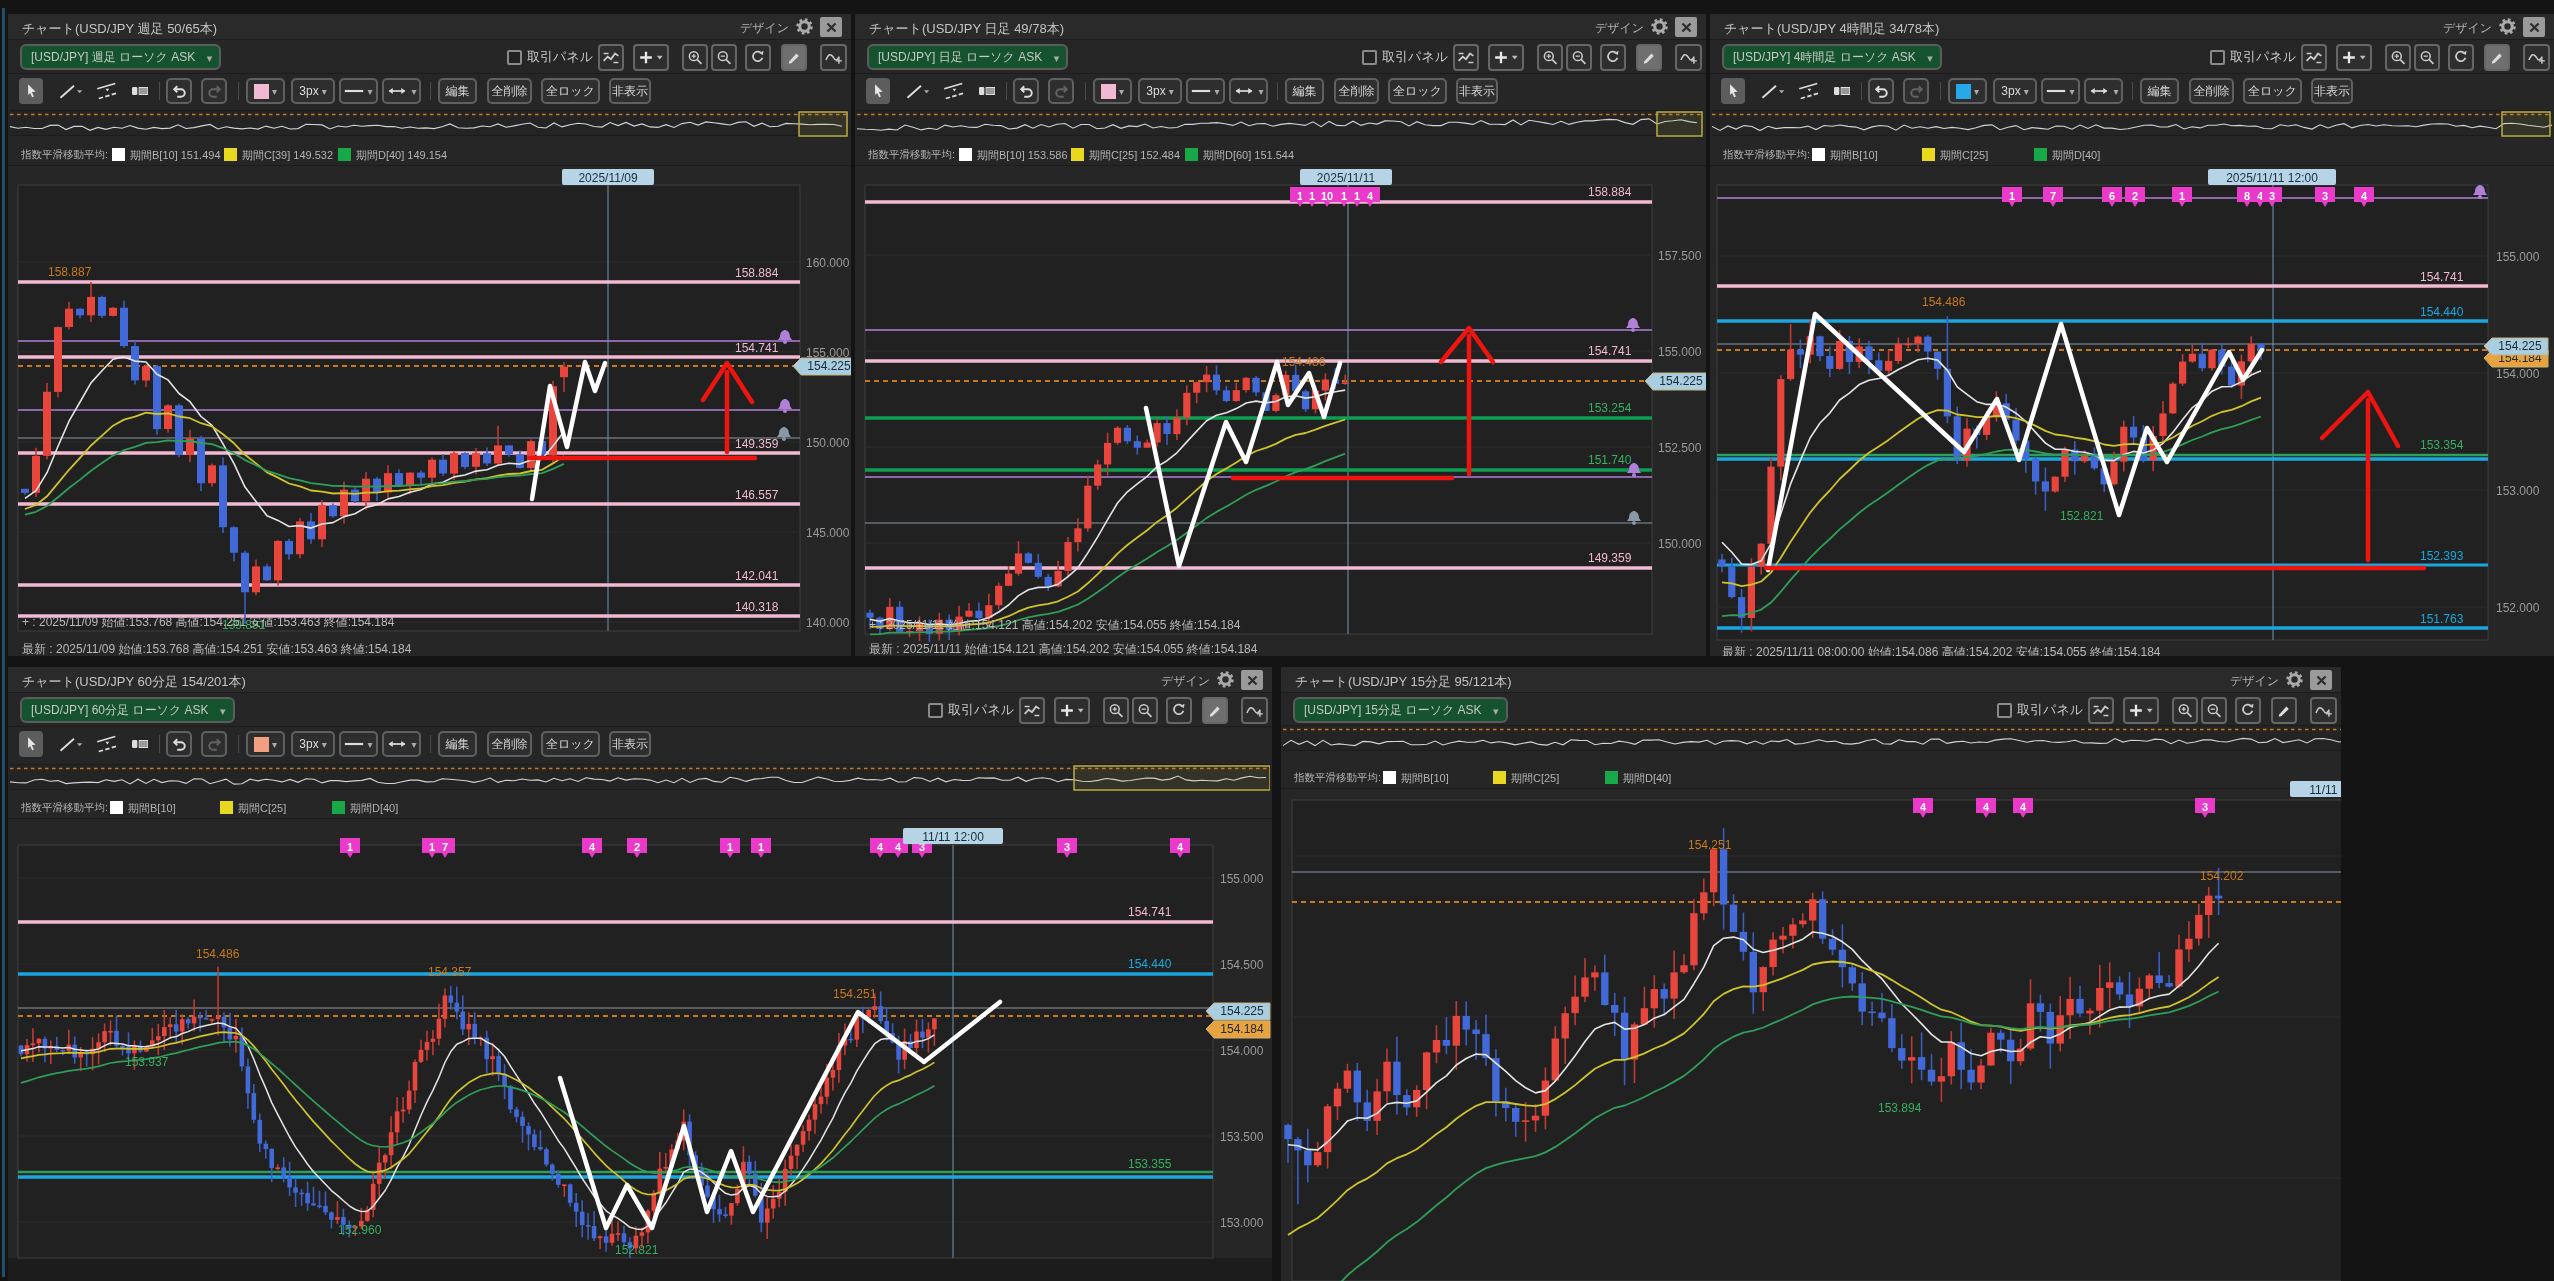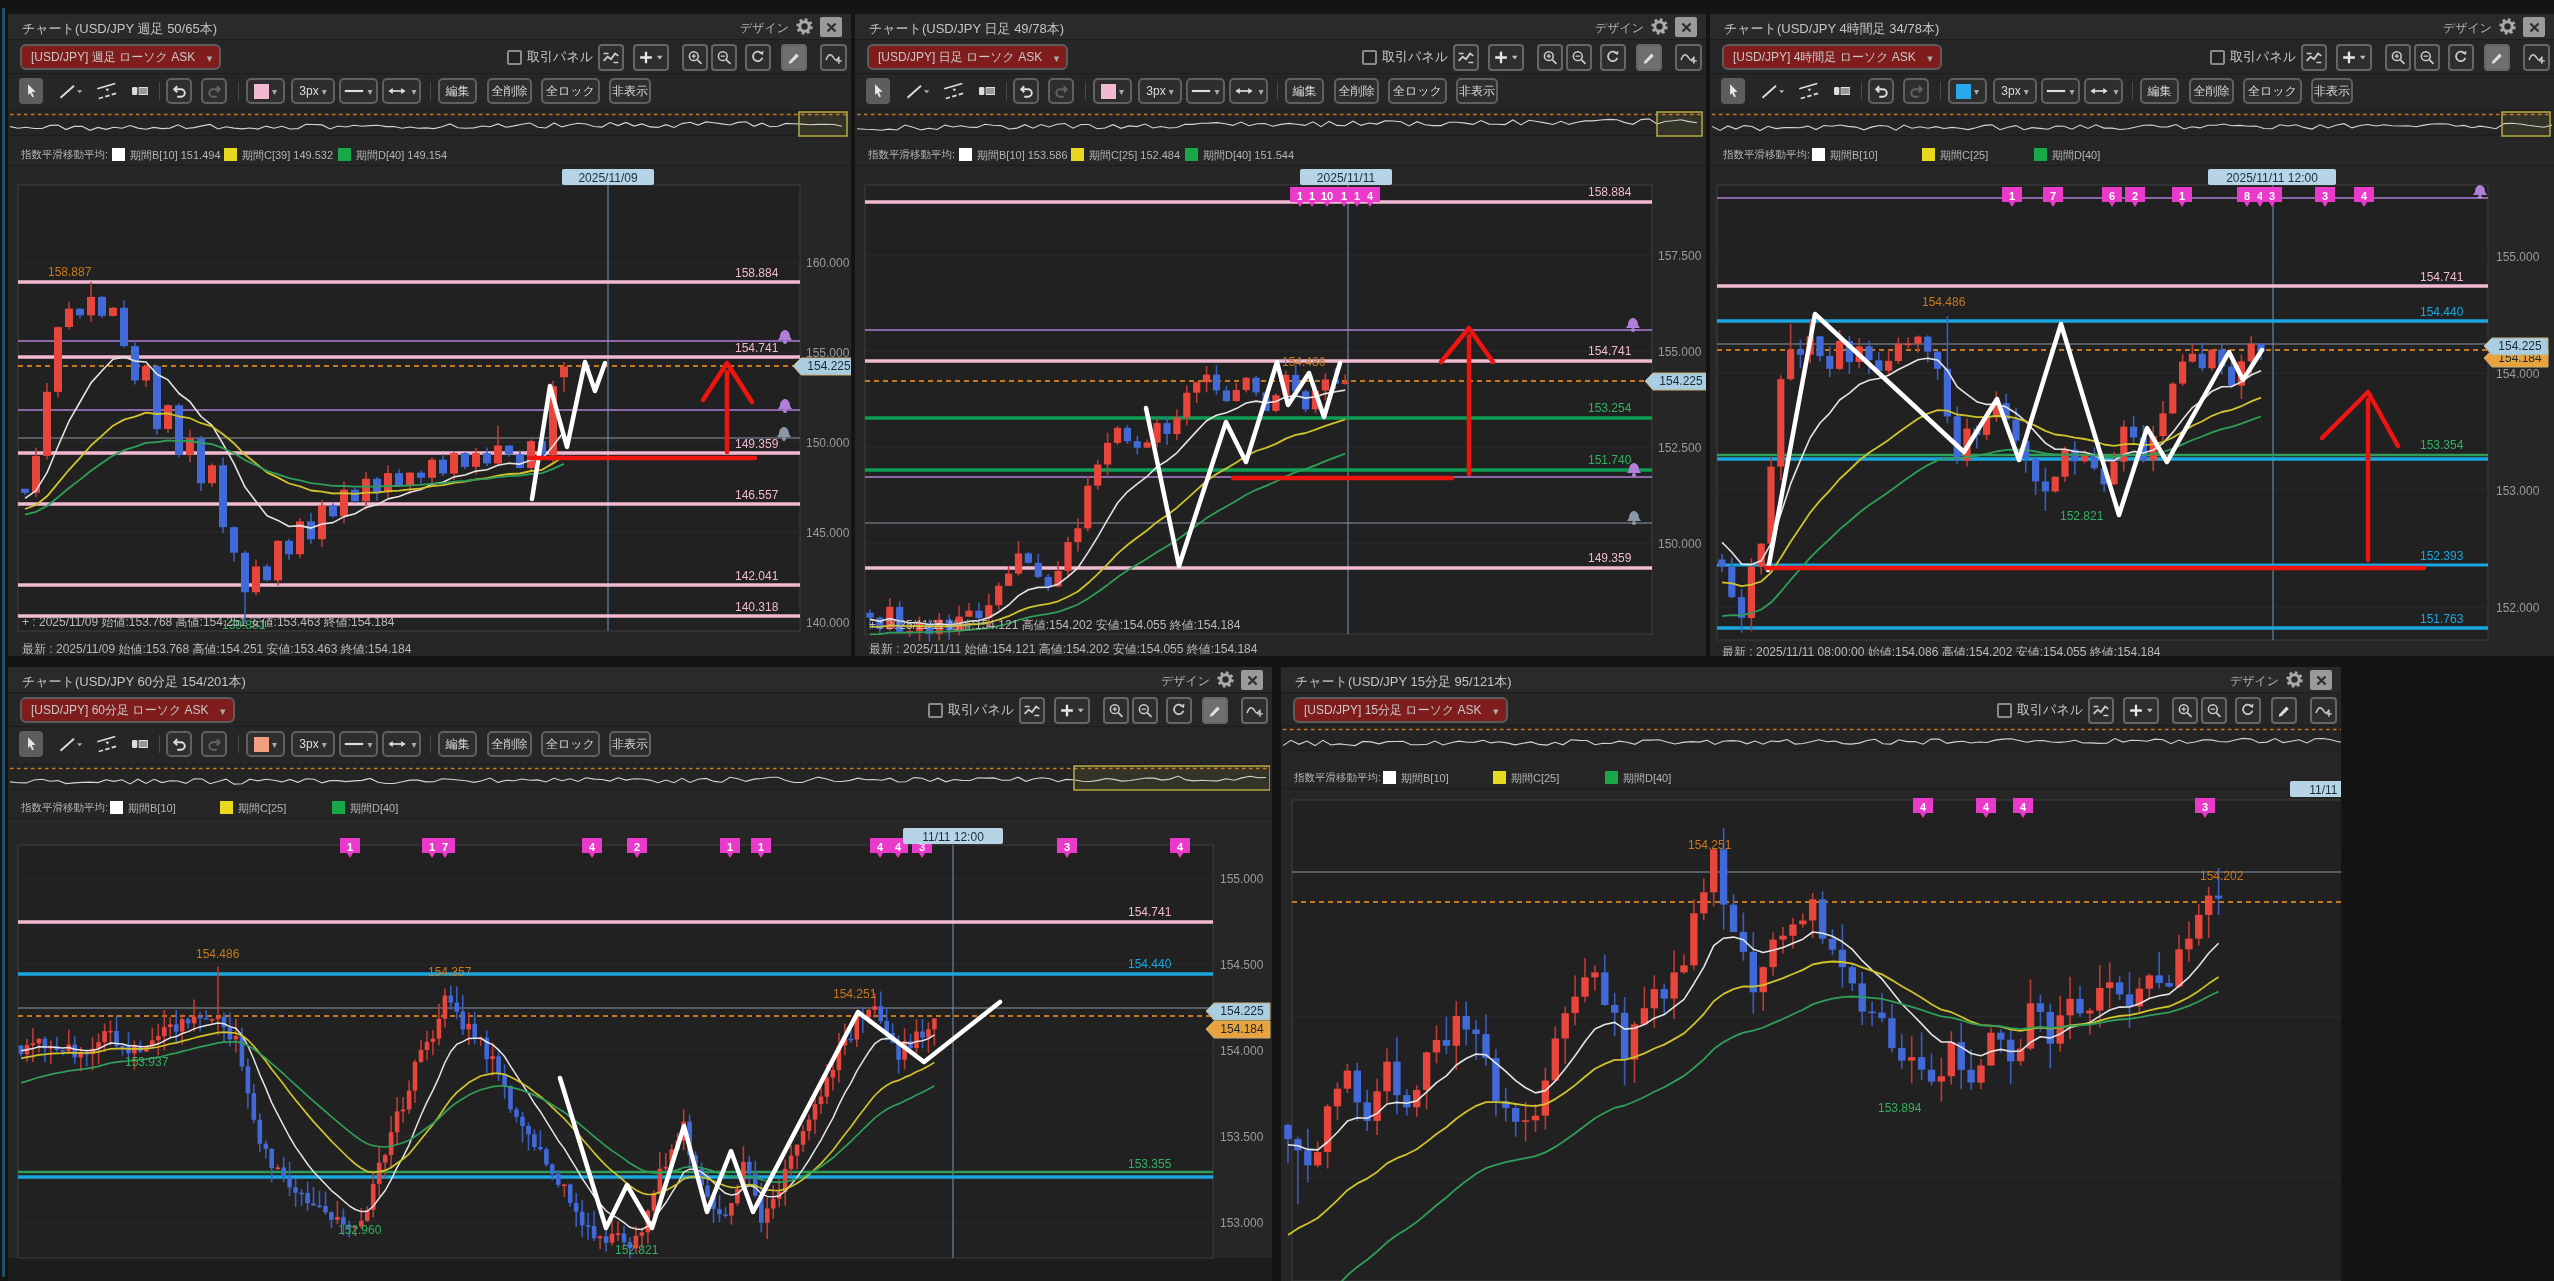--- a/index.html
+++ b/index.html
@@ -2,21 +2,21 @@
 <html><head><meta charset="utf-8"><style>
 *{margin:0;padding:0;box-sizing:border-box}
 body{width:2554px;height:1281px;background:#141414;font-family:"Liberation Sans",sans-serif;position:relative;overflow:hidden}
 .panel{position:absolute;background:#262626;overflow:hidden}
 .tbar{position:relative;height:26px;background:#2a2a2a;border-bottom:1px solid #1c1c1c}
 .ttl{position:absolute;left:14px;top:6px;font-size:13px;color:#c4c4c4}
 .dzn{position:absolute;right:62px;top:6px;font-size:12px;color:#b4b4b4}
 .gear{position:absolute;right:38px;top:4px}
 .xbtn{position:absolute;right:9px;top:3px;width:22px;height:20px;background:#9a9a9a;border-radius:2px;display:flex;align-items:center;justify-content:center}
 .row2{position:relative;height:34px;border-bottom:1px solid #1c1c1c}
-.dd{position:absolute;left:12px;top:4px;height:26px;border:2px solid #5c5c5c;border-radius:6px;background:#7f1d1d;color:#c8c8c8;font-size:12px;line-height:22px;padding:0 24px 0 9px}
+.dd{position:absolute;left:12px;top:4px;height:26px;border:2px solid #5c5c5c;border-radius:6px;background:#14532d;color:#c8c8c8;font-size:12px;line-height:22px;padding:0 24px 0 9px}
 .ddv{position:absolute;right:7px;top:1px;color:#aaa;font-size:11px}
 .r2r{position:absolute;right:4px;top:3px;height:28px;display:flex;align-items:center}
 .cb{width:15px;height:15px;border:2px solid #8a8a8a;border-radius:2px;background:#222;flex-shrink:0}
 .cblab{font-size:13px;color:#cccccc;margin-left:5px;white-space:nowrap}
 .hbtn{height:27px;min-width:26px;padding:0 2px;background:#2e2e2e;border:2px solid #666;border-radius:4px;display:flex;align-items:center;justify-content:center;flex-shrink:0}
 .hbtn.plus{min-width:36px}
 .hbtn.on{background:#6f6f6f}
 .row3{position:relative;height:34px}
 .tico{position:absolute;top:4px;height:26px;display:flex;align-items:center;justify-content:center;border-radius:4px}
 .tico.sel{background:#5d5d5d}
@@ -467,21 +467,21 @@
         <path d="M0 17.7 L8 18.3 L16 18.5 L24 19.2 L32 18.1 L40 19.0 L48 14.0 L56 16.3 L64 18.9 L72 17.2 L80 18.5 L88 14.1 L96 16.0 L104 14.7 L112 16.3 L120 16.4 L128 13.3 L136 14.3 L144 14.6 L152 18.0 L160 17.1 L168 13.7 L176 17.2 L184 13.5 L192 16.0 L200 13.3 L208 12.5 L216 17.2 L224 13.5 L232 13.5 L240 17.7 L248 17.0 L256 13.7 L264 17.3 L272 14.9 L280 15.6 L288 13.0 L296 17.0 L304 15.5 L312 17.0 L320 16.5 L328 13.2 L336 13.4 L344 12.3 L352 12.1 L360 11.6 L368 12.8 L376 14.4 L384 11.1 L392 14.7 L400 12.8 L408 12.6 L416 15.3 L424 13.4 L432 12.4 L440 13.2 L448 14.4 L456 10.8 L464 15.7 L472 10.4 L480 14.4 L488 14.8 L496 10.2 L504 14.4 L512 12.0 L520 13.1 L528 9.9 L536 10.0 L544 10.7 L552 14.9 L560 10.7 L568 13.7 L576 14.6 L584 14.6 L592 11.2 L600 11.2 L608 12.1 L616 13.4 L624 9.6 L632 13.1 L640 13.3 L648 13.6 L656 9.0 L664 13.9 L672 9.2 L680 10.5 L688 11.9 L696 13.5 L704 10.3 L712 13.4 L720 11.2 L728 9.9 L736 9.9 L744 9.0 L752 8.4 L760 8.7 L768 11.6 L776 13.3 L784 8.6 L792 7.9 L800 13.0 L808 10.5 L816 9.7 L824 8.7 L832 10.6 L840 11.8" stroke="#d4d4d4" stroke-width="1.1" fill="none"></path>
         <rect x="800" y="1" width="45" height="24" fill="rgba(200,190,80,0.10)" stroke="#b9ac46" stroke-width="1.5"></rect>
       </svg></div>
     <div class="leg" style="top:128px">
       <span class="lt">指数平滑移動平均:</span>
       <span class="sq" style="left:104px;background:#ffffff"></span>
       <span class="lv" style="left:122px">期間B[10] 153.586</span>
       <span class="sq" style="left:216px;background:#e8d820"></span>
       <span class="lv" style="left:234px">期間C[25] 152.484</span>
       <span class="sq" style="left:330px;background:#18a848"></span>
-      <span class="lv" style="left:348px">期間D[40] 151.544</span>
+      <span class="lv" style="left:348px">期間D[60] 151.544</span>
     </div>
     <svg width="851" height="488" viewBox="855 168 851 488" style="position:absolute;left:0;top:154px">
       <rect x="865" y="185" width="787" height="449" fill="#212121" stroke="#3f3f3f" stroke-width="1"></rect>
       <path d="M865 255.0 H1652" stroke="#2c2c2c" stroke-width="1"></path>
       <path d="M865 351.0 H1652" stroke="#2c2c2c" stroke-width="1"></path>
       <path d="M865 447.0 H1652" stroke="#2c2c2c" stroke-width="1"></path>
       <path d="M865 543.0 H1652" stroke="#2c2c2c" stroke-width="1"></path>
       <path d="M1348.0 185 V634" stroke="#5f7f96" stroke-width="1.3"></path>
       <path d="M865.0 202.0 H1652.0" stroke="#f2b9d2" stroke-width="3.5"></path>
       <path d="M865.0 330.0 H1652.0" stroke="#b07fd8" stroke-width="1.5"></path>

